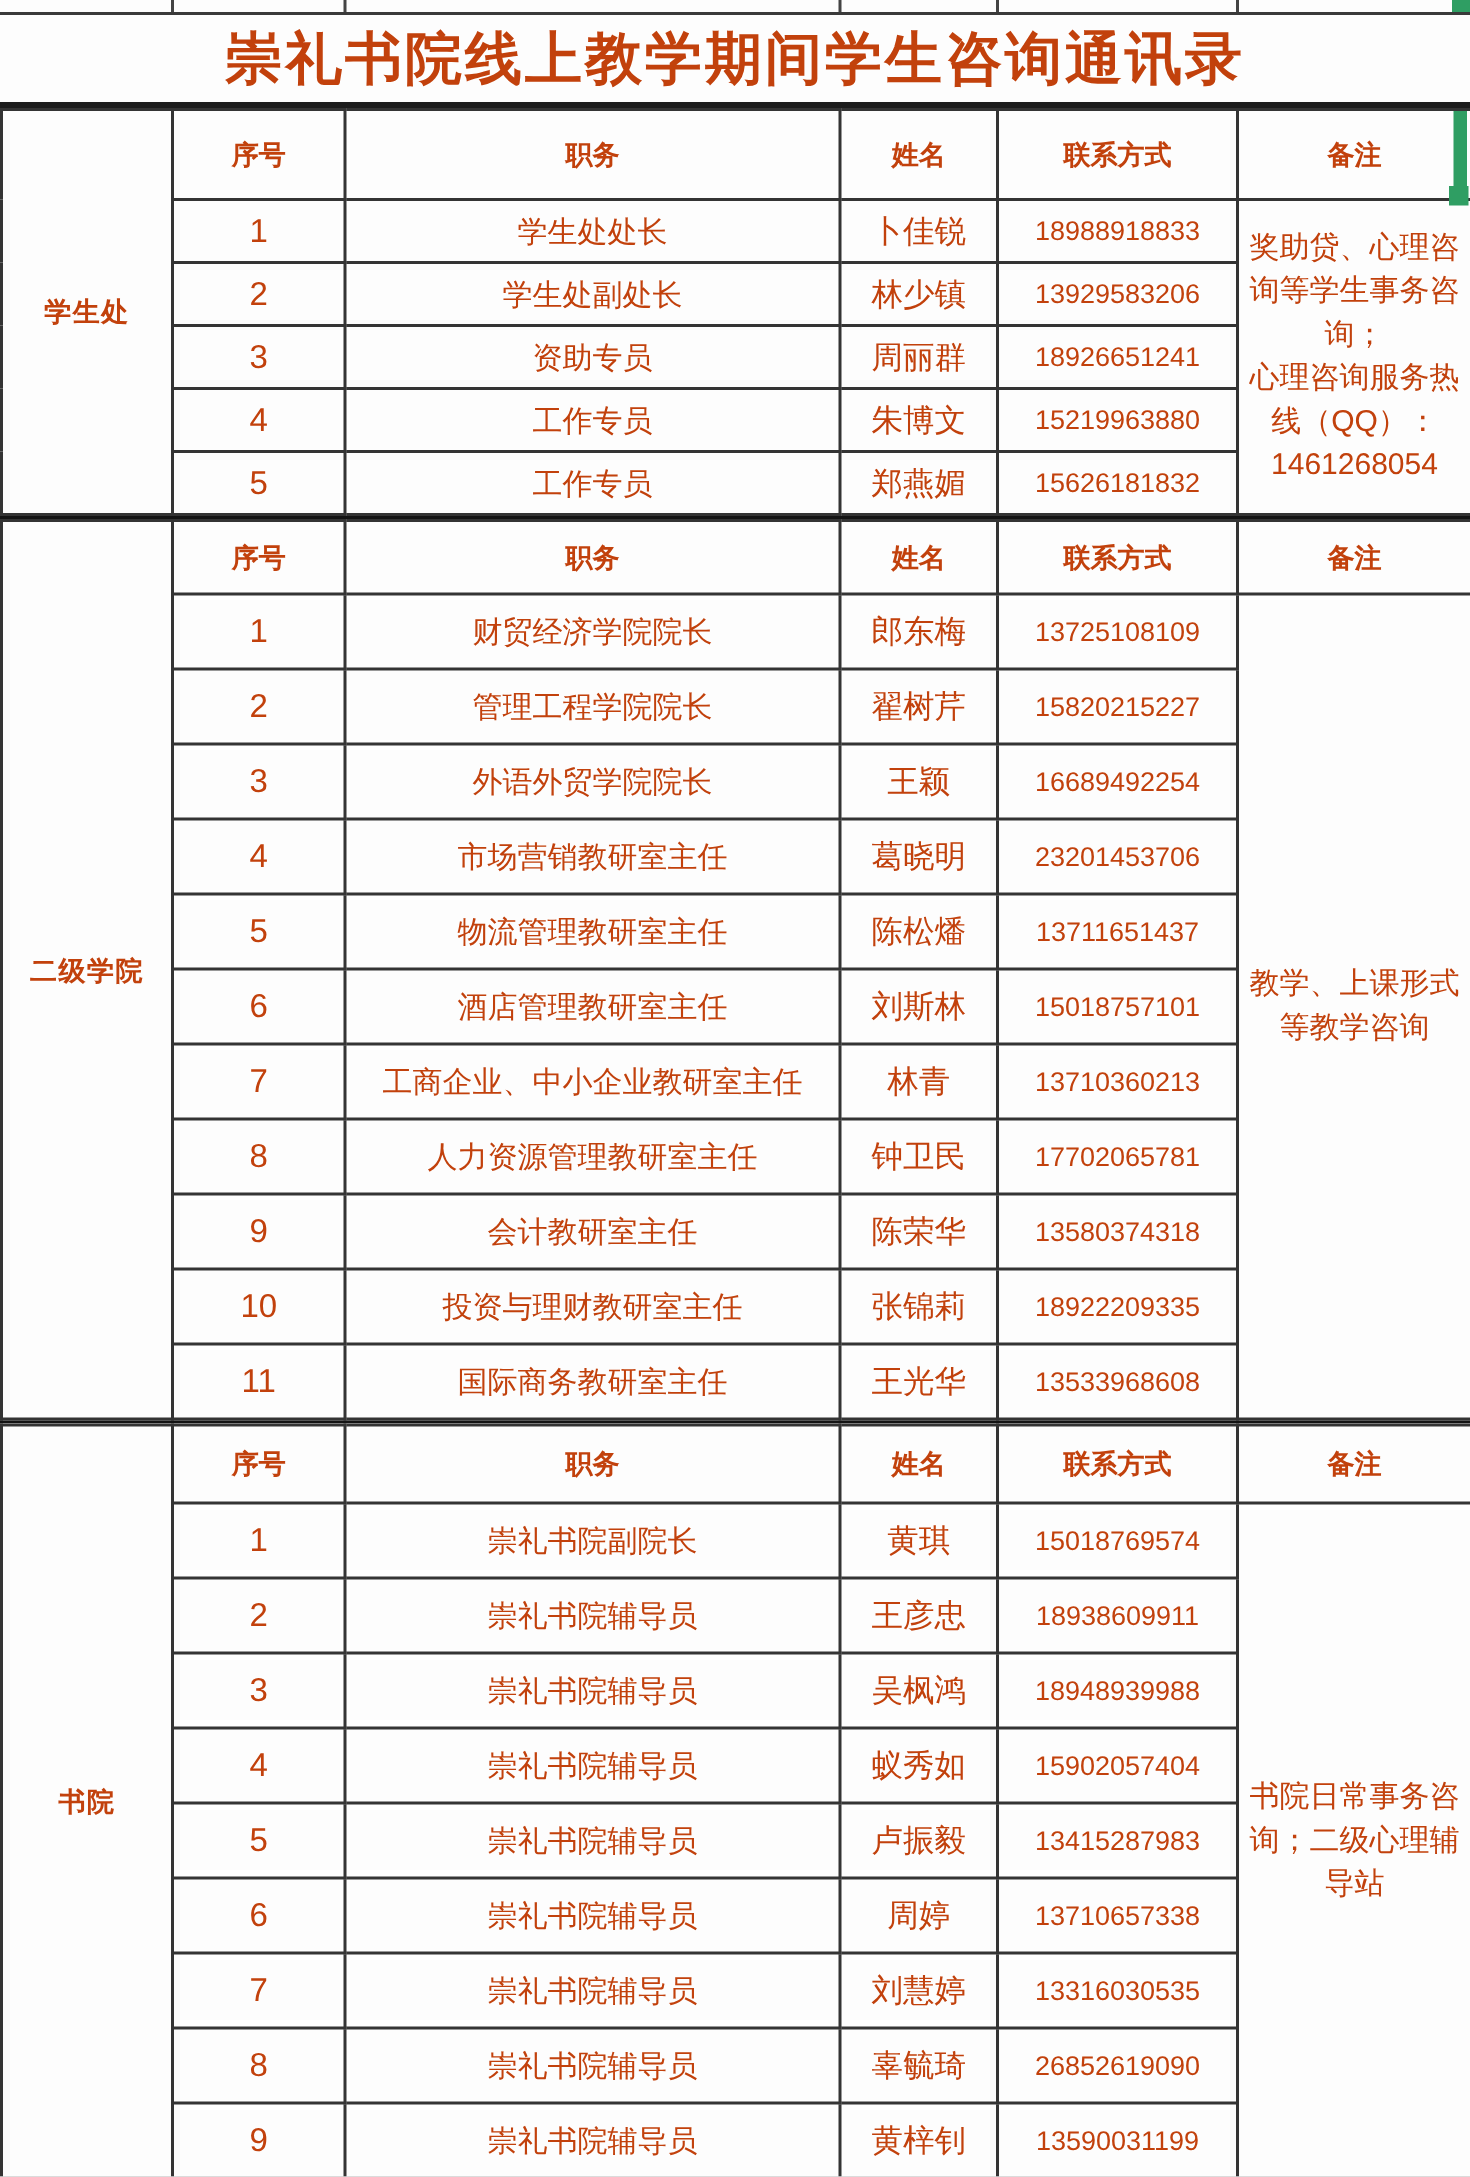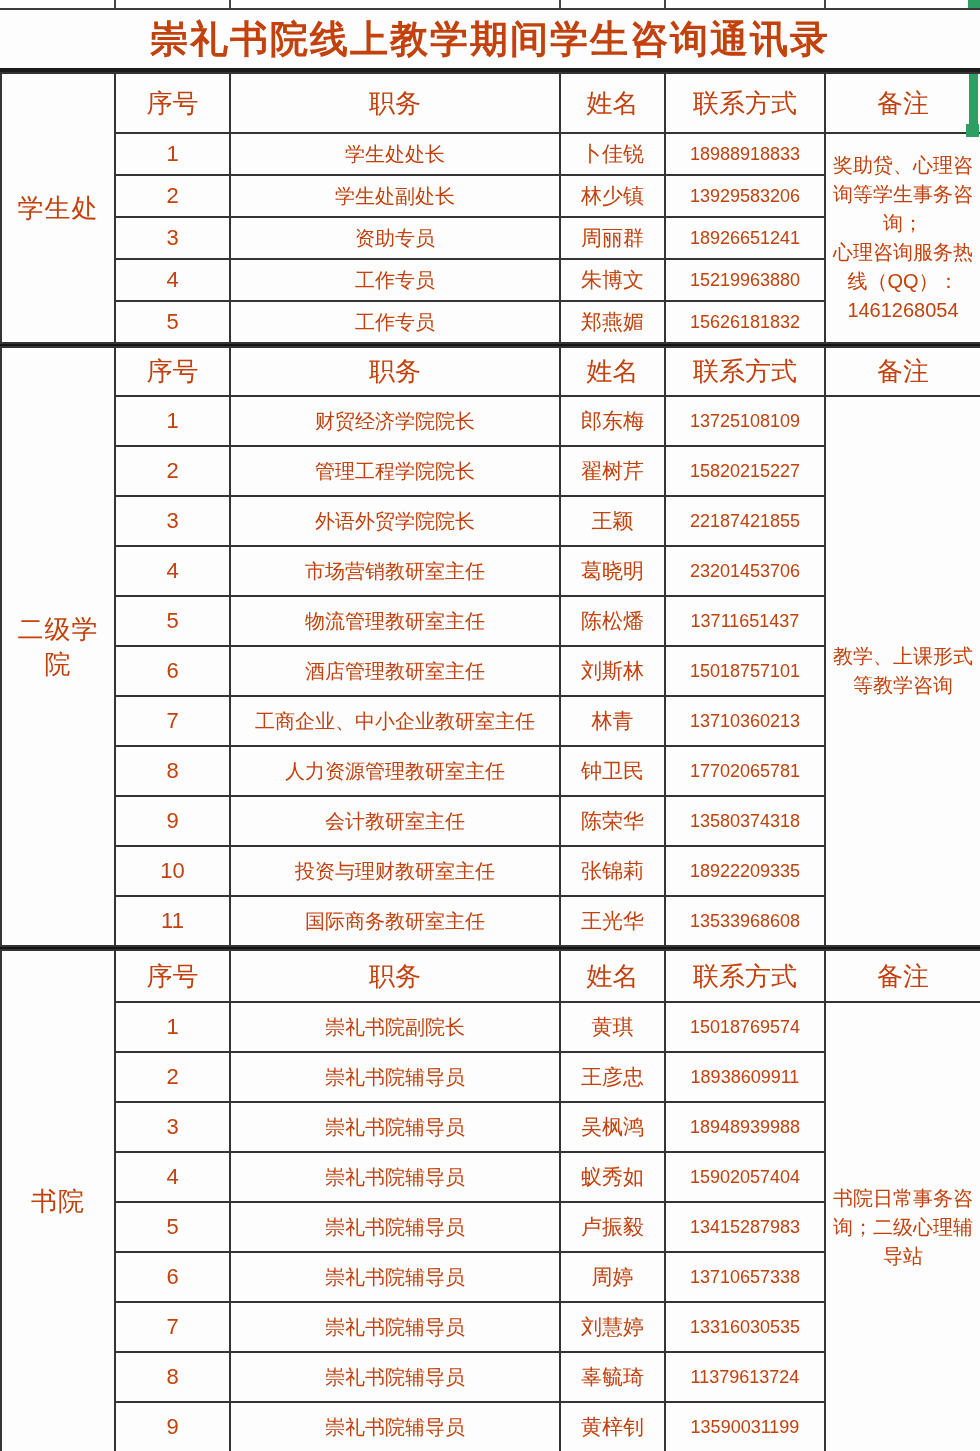--- a/index.html
+++ b/index.html
@@ -33,21 +33,21 @@
     background:#fdfdfd;
   }
   table.section-table td{
     border:2px solid #343434;
     text-align:center;vertical-align:middle;
     padding:2px 4px;box-sizing:border-box;
     overflow:hidden;
   }
   .thick-divider{height:2px;background:#141414;}
 
-  tr.header-row td{font-weight:normal;font-size:26px;}
+  tr.header-row td{font-weight:bold;font-size:18px;}
   td.label-cell{font-weight:bold;font-size:23px;letter-spacing:1px;}
   td.cell-no{font-size:22px;}
   td.cell-duty{font-size:20px;font-family:Liberation Mono, monospace;}
   td.cell-name{font-size:21px;}
   td.cell-phone{font-size:18px;}
   td.remark-cell{font-size:20px;line-height:1.45;white-space:pre-line;padding:4px 6px;margin-left:27px;}
 
   .s0 tr.header-row{height:60px;}
   .s0 tr.data-row{height:42px;}
   .s1 tr.header-row{height:49px;}
@@ -157,21 +157,21 @@
           <tr class="data-row">
             <td class="cell-no">2</td>
             <td class="cell-duty">管理工程学院院长</td>
             <td class="cell-name">翟树芹</td>
             <td class="cell-phone">15820215227</td>
           </tr>
           <tr class="data-row">
             <td class="cell-no">3</td>
             <td class="cell-duty">外语外贸学院院长</td>
             <td class="cell-name">王颖</td>
-            <td class="cell-phone">22187421855</td>
+            <td class="cell-phone">16689492254</td>
           </tr>
           <tr class="data-row">
             <td class="cell-no">4</td>
             <td class="cell-duty">市场营销教研室主任</td>
             <td class="cell-name">葛晓明</td>
             <td class="cell-phone">23201453706</td>
           </tr>
           <tr class="data-row">
             <td class="cell-no">5</td>
             <td class="cell-duty">物流管理教研室主任</td>
@@ -275,21 +275,21 @@
           <tr class="data-row">
             <td class="cell-no">7</td>
             <td class="cell-duty">崇礼书院辅导员</td>
             <td class="cell-name">刘慧婷</td>
             <td class="cell-phone">13316030535</td>
           </tr>
           <tr class="data-row">
             <td class="cell-no">8</td>
             <td class="cell-duty">崇礼书院辅导员</td>
             <td class="cell-name">辜毓琦</td>
-            <td class="cell-phone">11379613724</td>
+            <td class="cell-phone">26852619090</td>
           </tr>
           <tr class="data-row">
             <td class="cell-no">9</td>
             <td class="cell-duty">崇礼书院辅导员</td>
             <td class="cell-name">黄梓钊</td>
             <td class="cell-phone">13590031199</td>
           </tr>
         </tbody>
       </table>
     </div>

